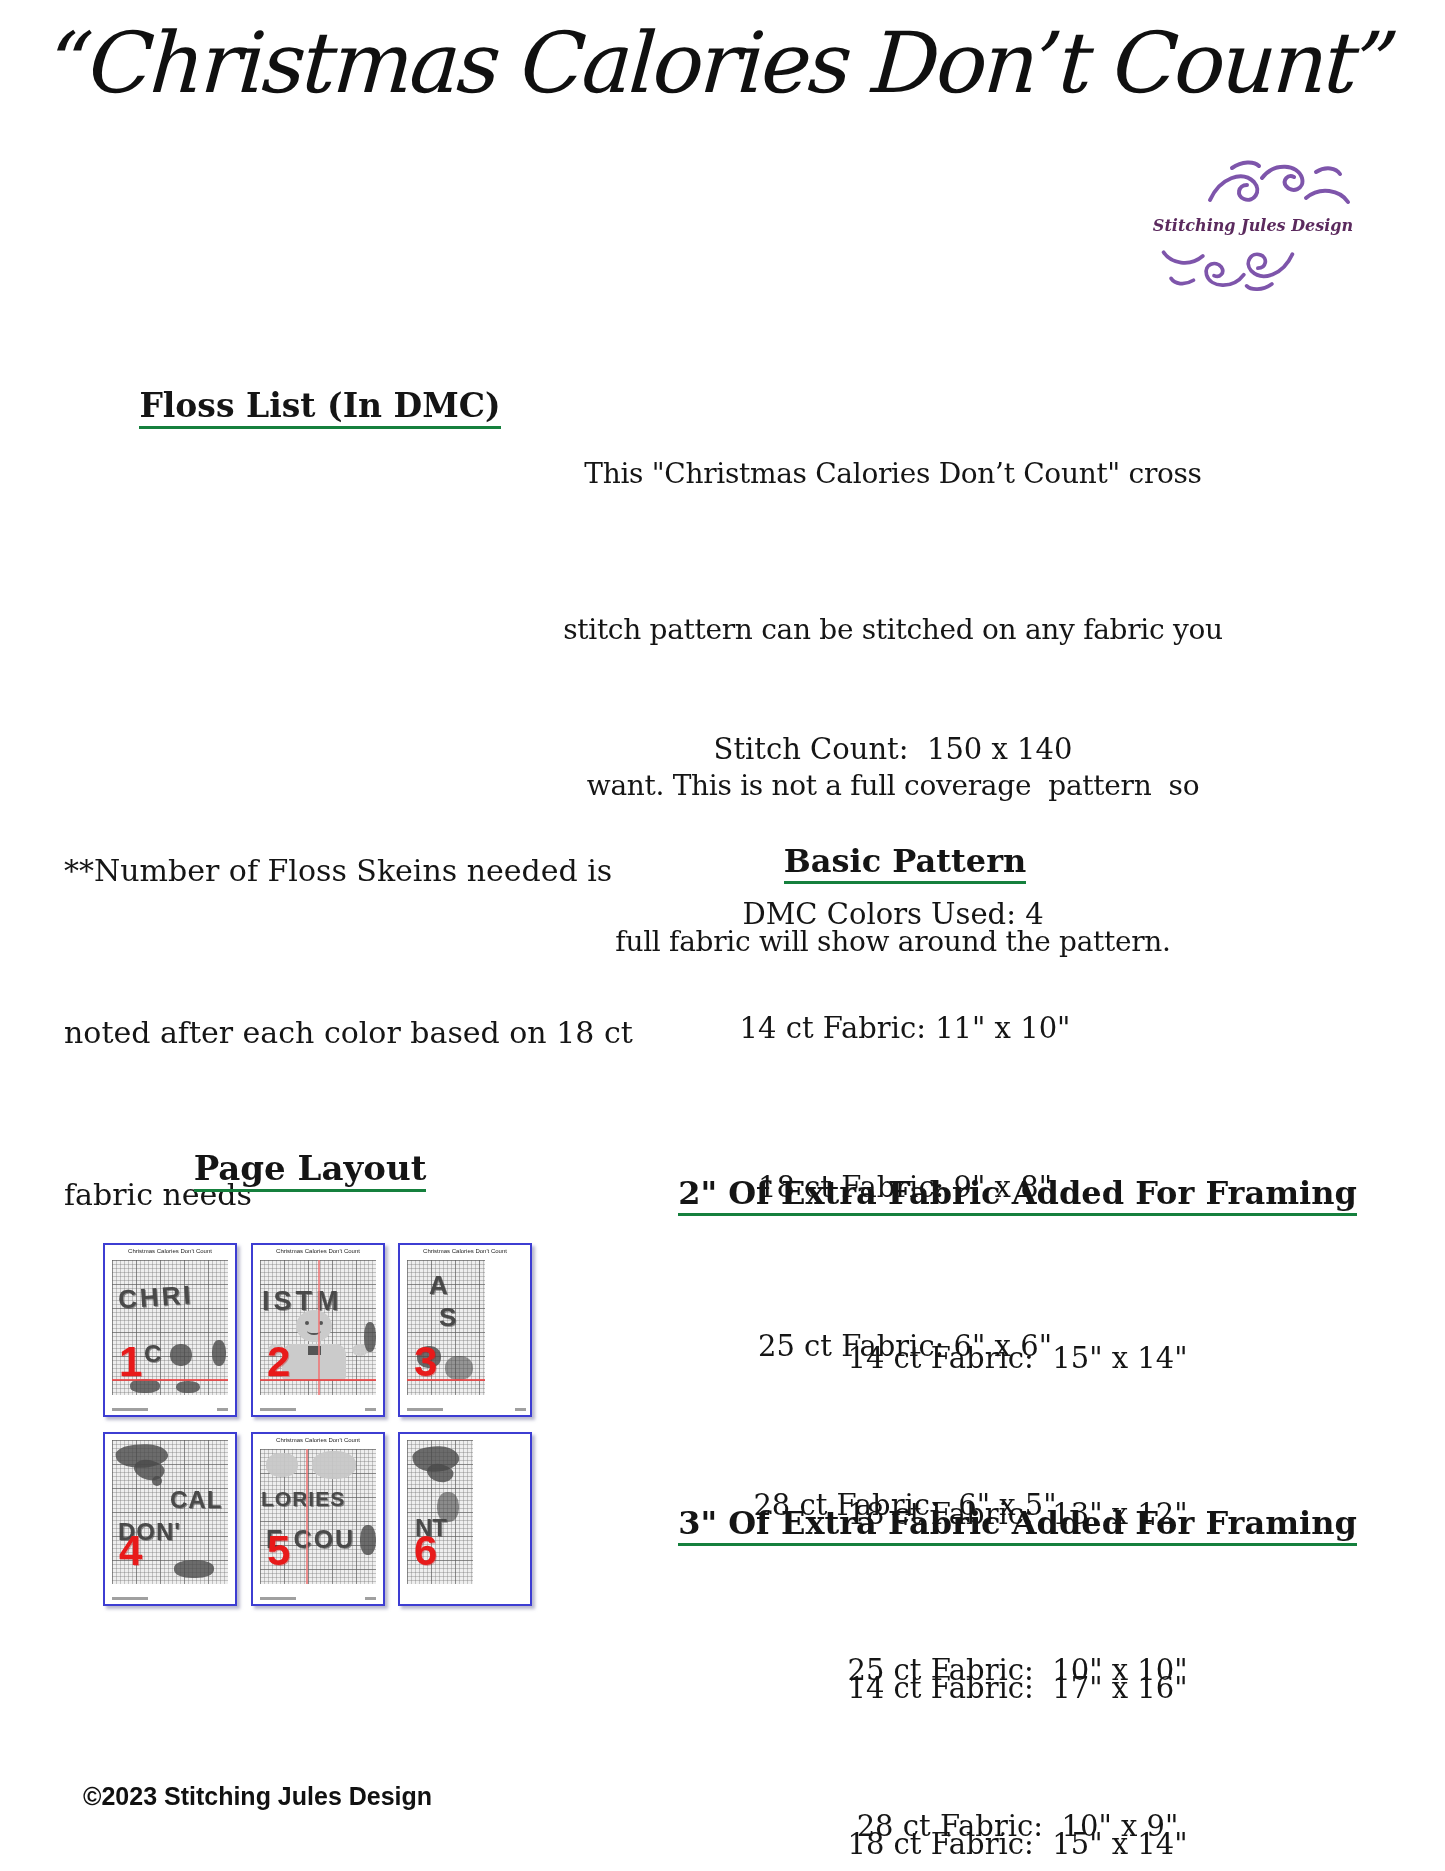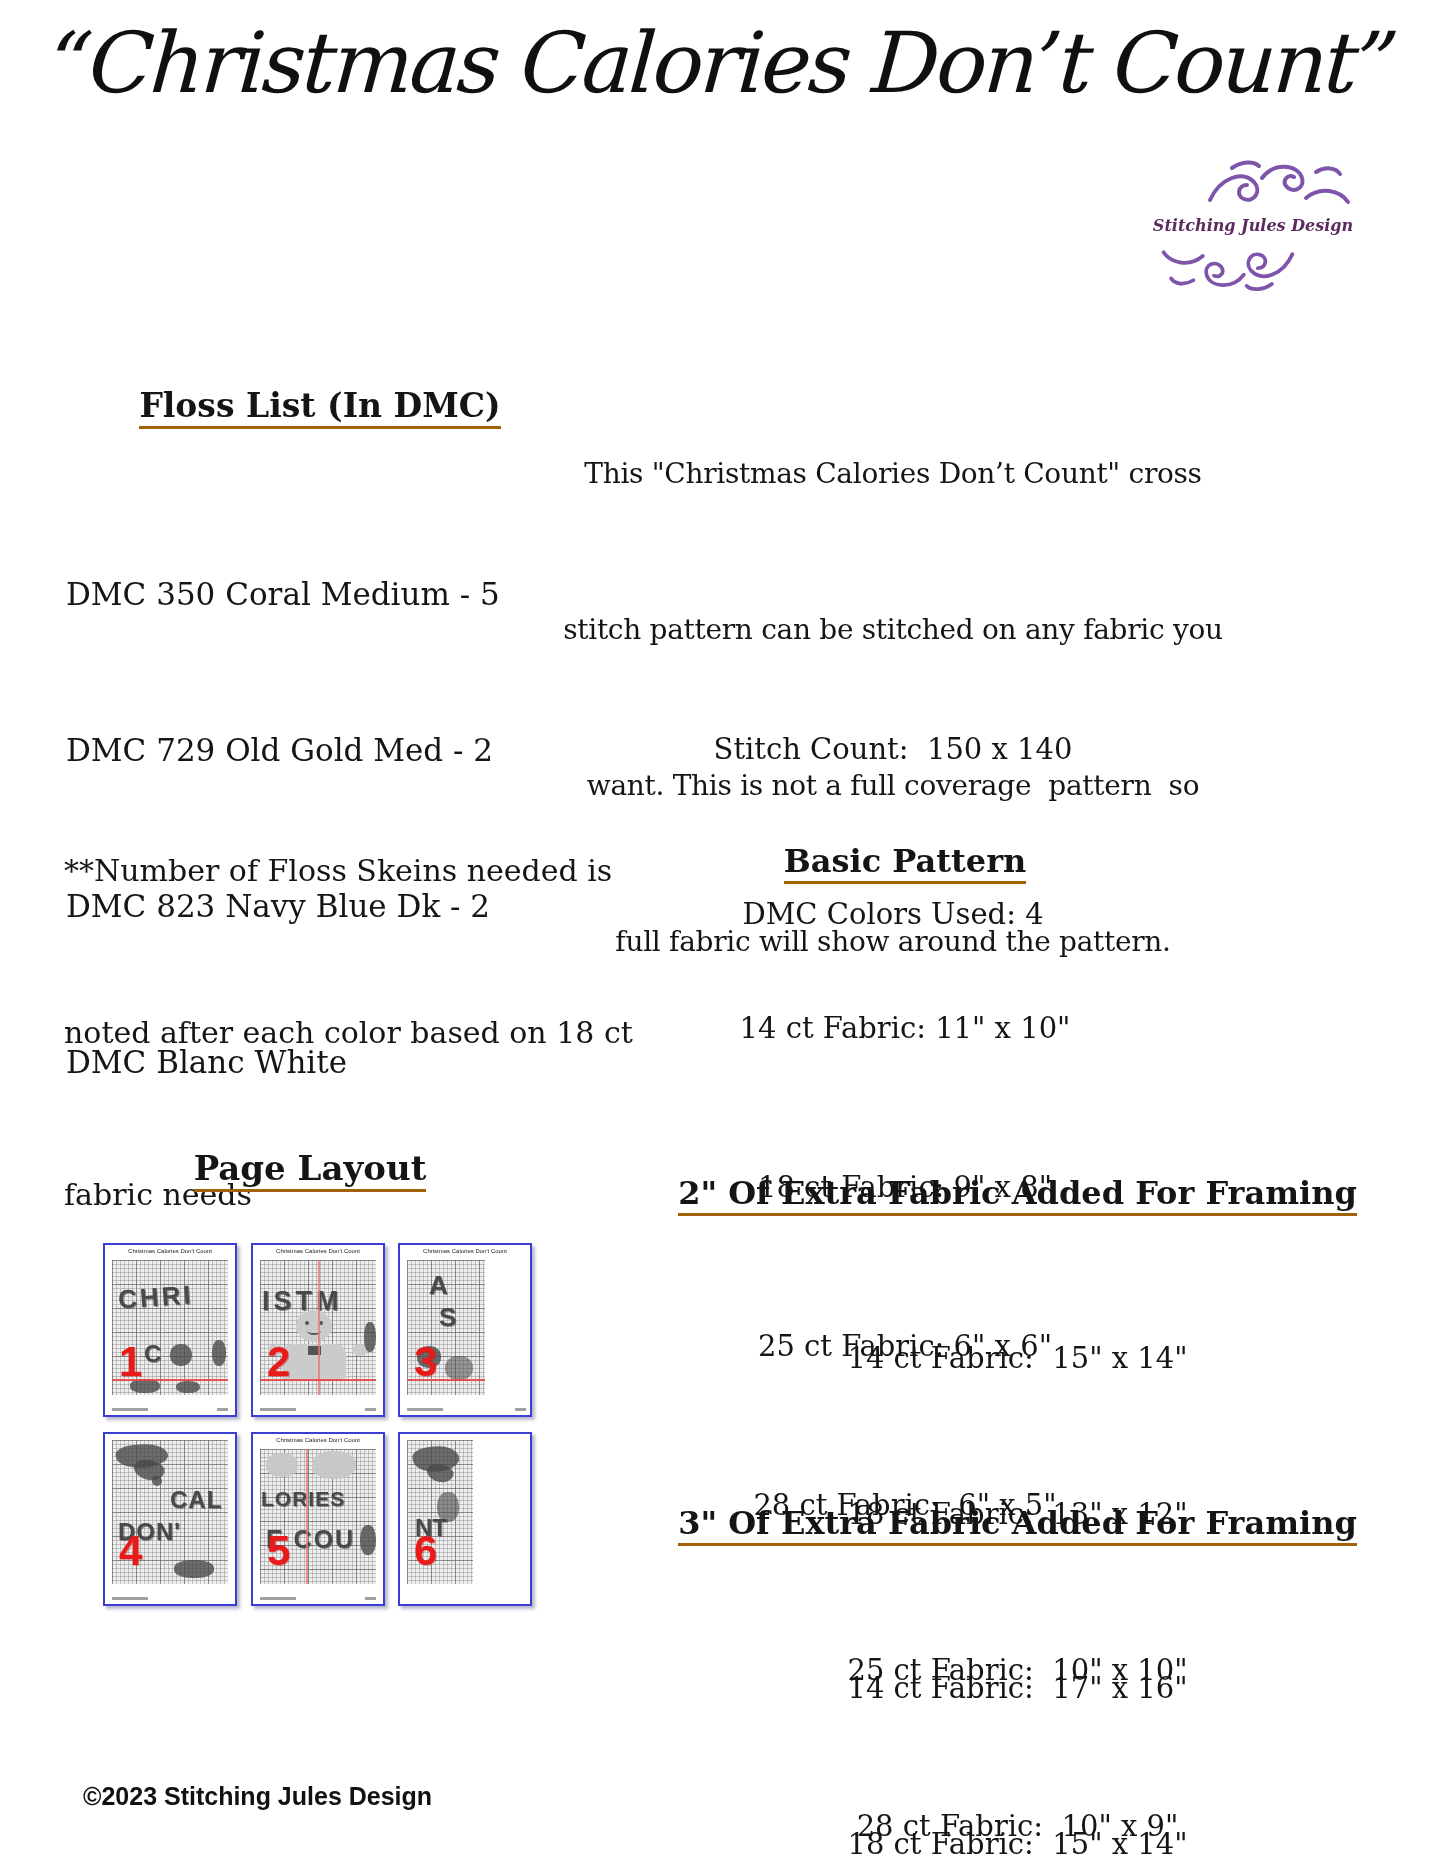--- a/index.html
+++ b/index.html
@@ -22,21 +22,21 @@
   .logo { position:absolute; left:1152px; top:156px; width:202px; height:142px; }
   .logo-flourish-top { position:absolute; right:0px; top:0px; width:150px; height:54px; }
   .logo-text {
     position:absolute; top:60px; left:0; width:100%; text-align:center;
     font-size:16px; font-weight:bold; font-style:italic; color:#5b2a5e;
     white-space:nowrap;
   }
   .logo-flourish-bottom { position:absolute; left:6px; top:88px; width:140px; height:52px; transform:rotate(180deg); }
 
   
-  .u { border-bottom:3px solid #a16207; padding-bottom:1px; display:inline-block; line-height:1.15; }
+  .u { border-bottom:3px solid #15803d; padding-bottom:1px; display:inline-block; line-height:1.15; }
   .uin { text-decoration-thickness:2.5px; text-underline-offset:5px;text-align:right; }
 
   .floss-heading { position:absolute; left:100px; top:386px; width:440px; text-align:center;
     font-size:33px; font-weight:bold; }
   .floss-list { position:absolute; left:66px; top:464px; font-size:31px; line-height:52px; white-space:pre-wrap; }
   .floss-note { position:absolute; left:64px; top:736px; font-size:30px; line-height:54px; white-space:pre-wrap; }
 
   .intro { position:absolute; left:520px; top:344px; width:746px; text-align:center;
     font-size:28px; line-height:52px; letter-spacing:-0.3px; white-space:pre-wrap; }
   .stats { position:absolute; left:520px; top:612px; width:746px; text-align:center;
@@ -130,26 +130,20 @@
         <path d="M102 42 C116 30, 136 34, 144 46"></path>
         <path d="M28 12 C38 5, 50 5, 55 10"></path>
         <path d="M112 16 C122 10, 132 12, 136 18"></path>
       </g>
     </svg>
   </div>
 
   <div class="floss-heading">
     <span class="u">Floss List (In DMC)</span>
   </div>
-  <div class="floss-list">
-    <div>DMC 350 Coral Medium - 5</div>
-    <div>DMC 729 Old Gold Med - 2</div>
-    <div>DMC 823 Navy Blue Dk - 2</div>
-    <div>DMC Blanc White</div>
-  </div>
   <div class="floss-note">
     <div>**Number of Floss Skeins needed is</div>
     <div>noted after each color based on 18 ct</div>
     <div>fabric needs</div>
   </div>
 
   <div class="intro">
     <div>This "Christmas Calories Don’t Count" cross</div>
     <div>stitch pattern can be stitched on any fabric you</div>
     <div><span>want. This </span><span class="uin">is not</span><span> a full coverage  pattern  so</span></div>

